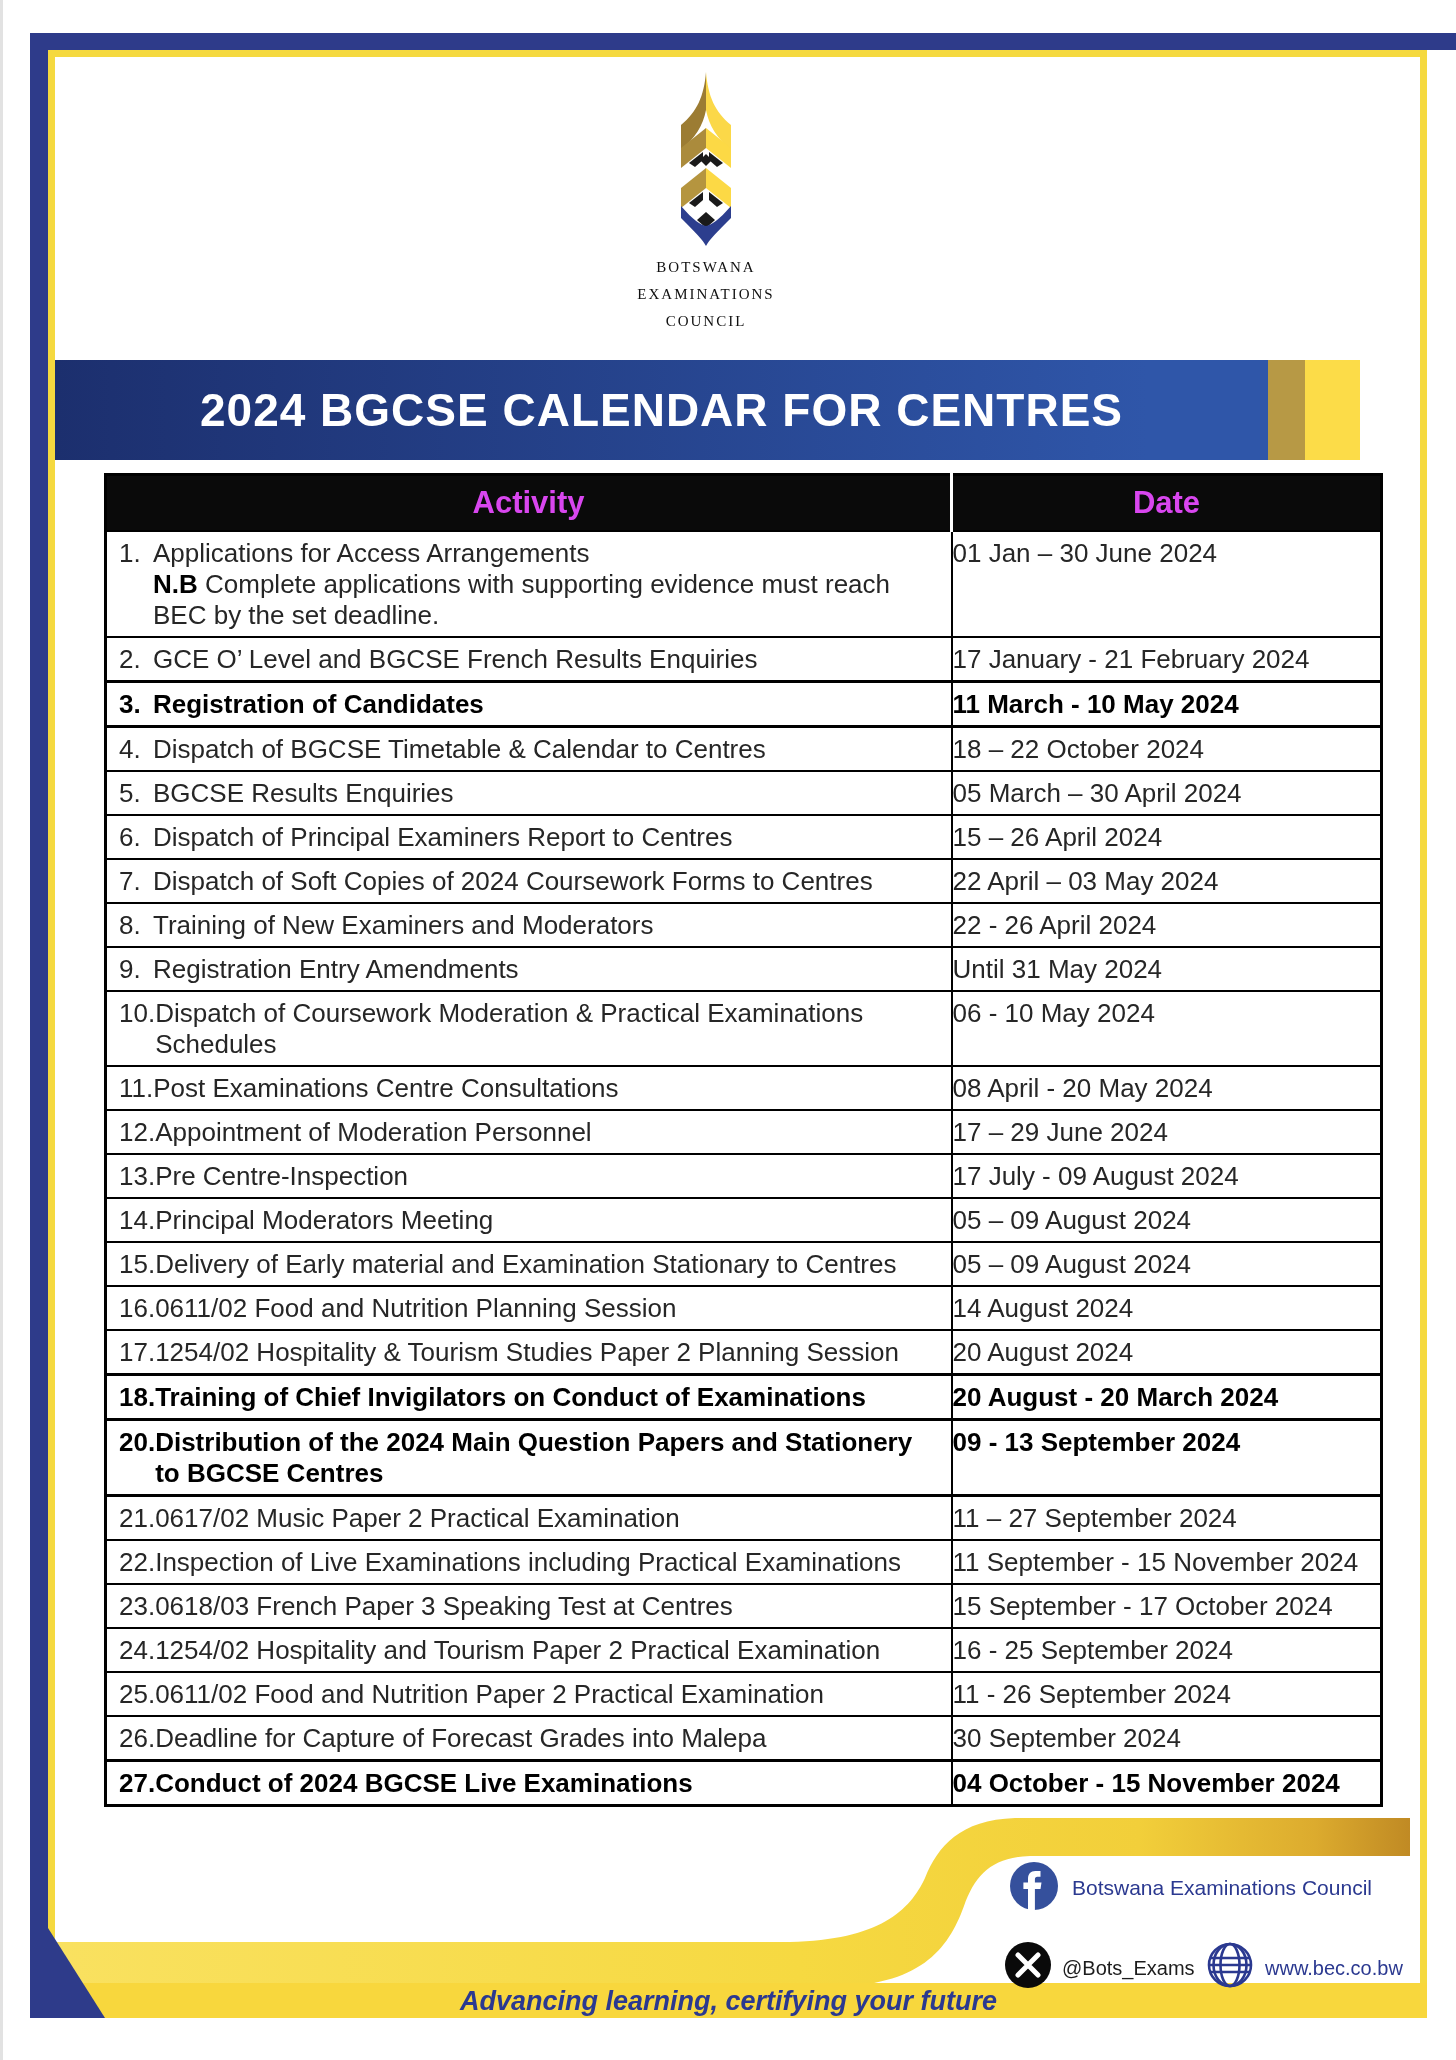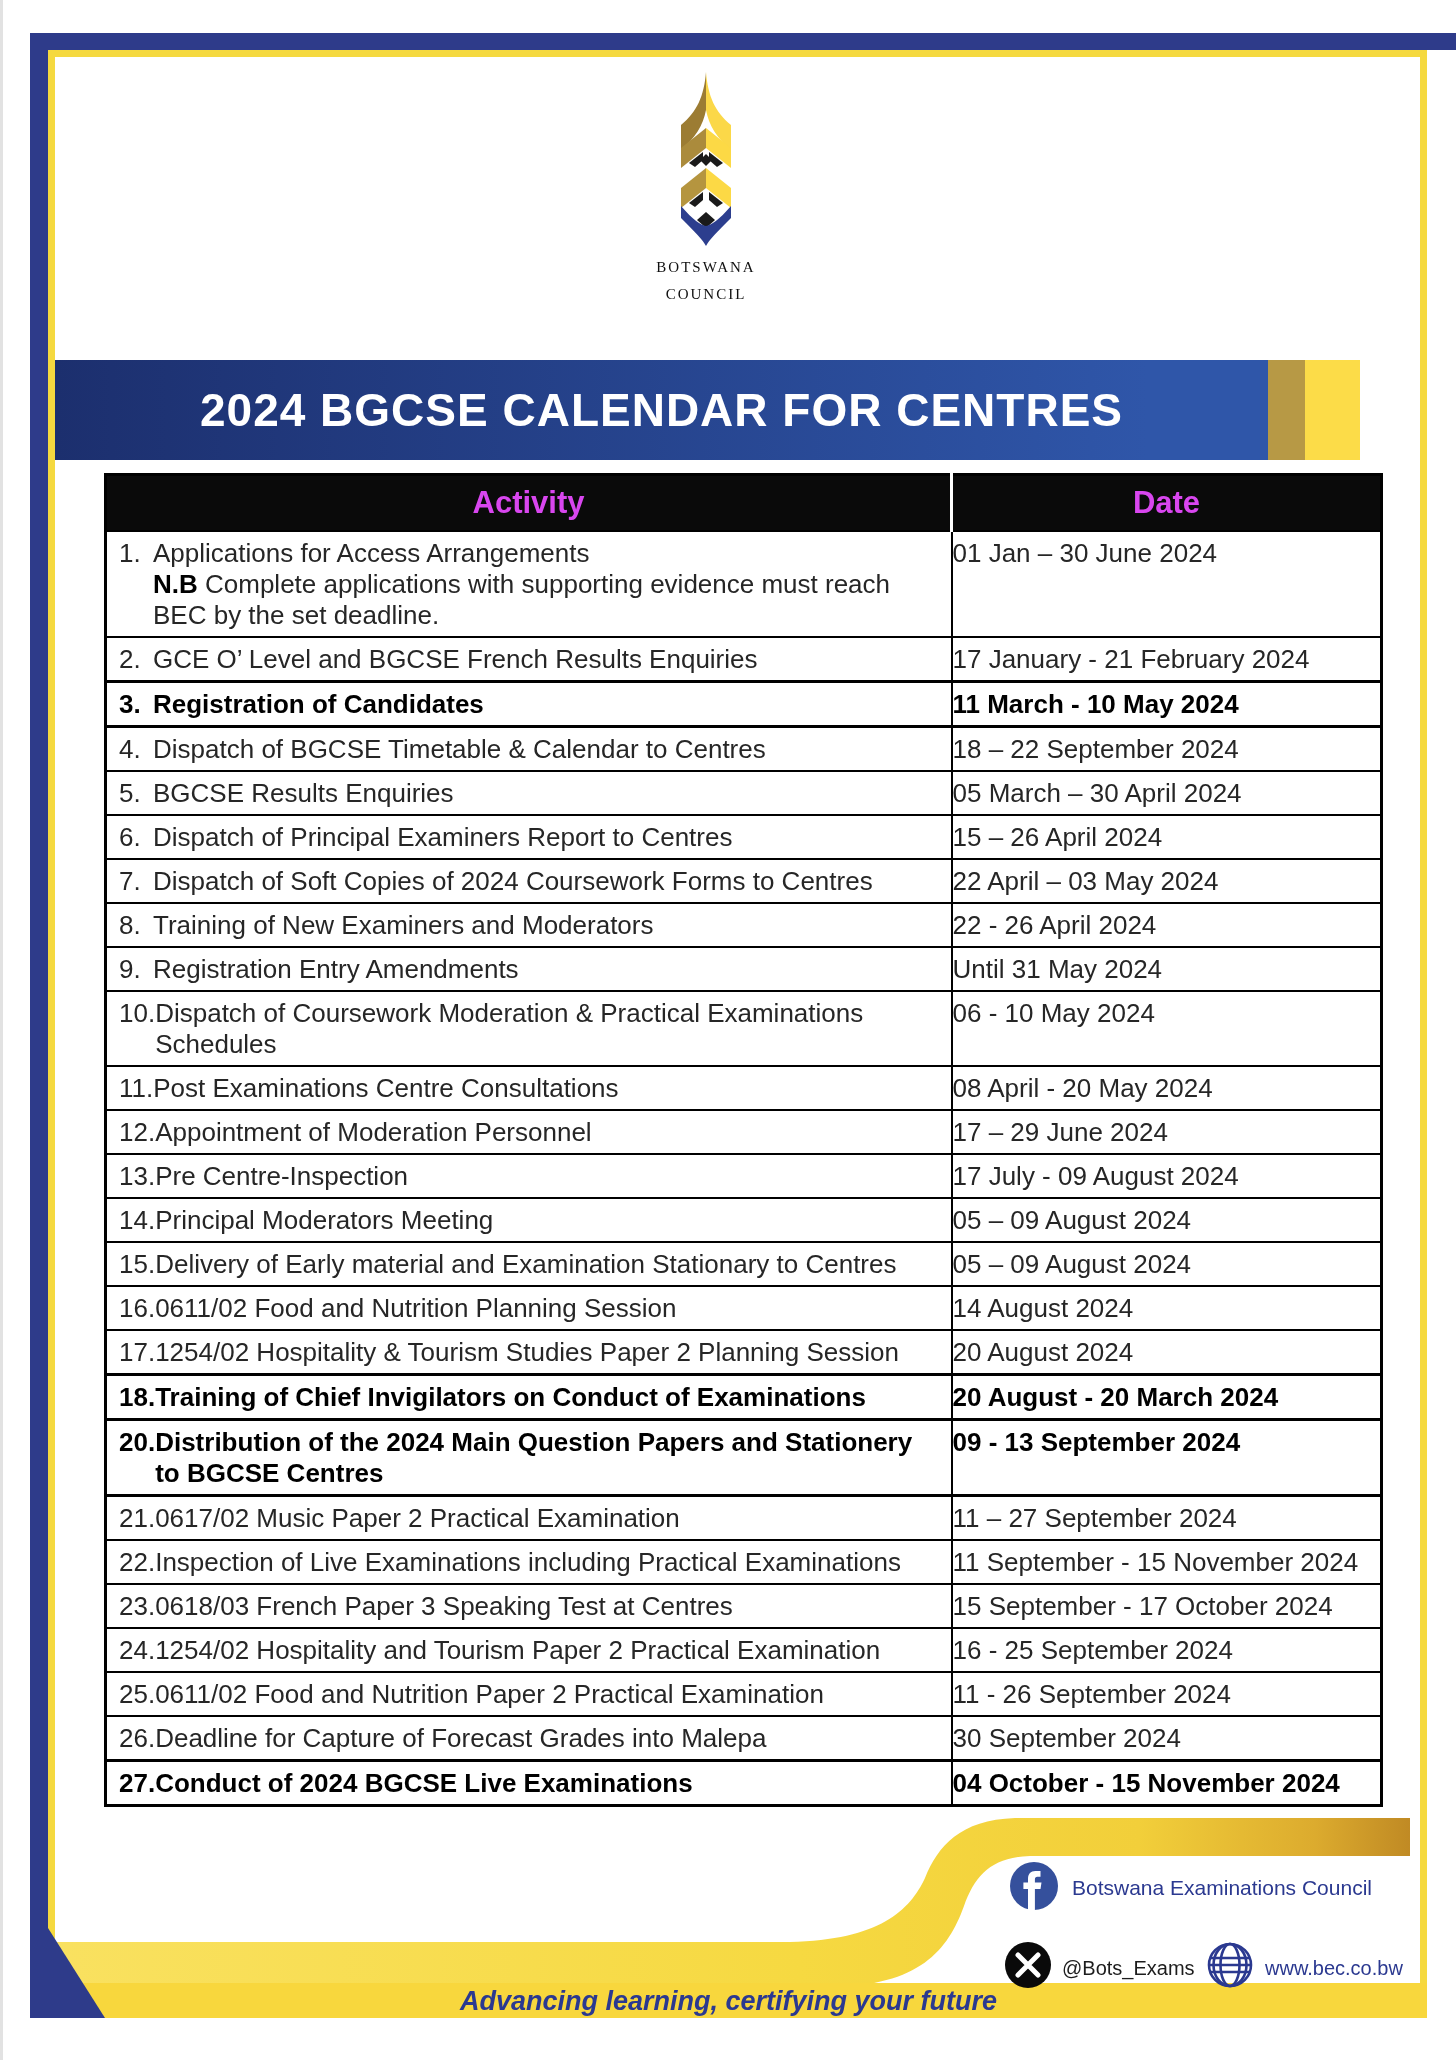--- a/index.html
+++ b/index.html
@@ -74,20 +74,21 @@
       <path d="M52,82 L38,93 L44,97 L52,90 Z" fill="#1a1a1a"></path>
       <path d="M58,82 L72,93 L66,97 L58,90 Z" fill="#1a1a1a"></path>
       <path d="M52,122 L38,133 L44,137 L52,130 Z" fill="#1a1a1a"></path>
       <path d="M58,122 L72,133 L66,137 L58,130 Z" fill="#1a1a1a"></path>
       <path d="M55,84 L61,90 L55,96 L49,90 Z" fill="#1a1a1a"></path>
       <path d="M55,142 L64,150 L55,158 L46,150 Z" fill="#1a1a1a"></path>
 
       <path d="M30,136 C42,150 50,155 55,156 C60,155 68,150 80,136 L80,148 C66,162 58,170 55,176 C52,170 44,162 30,148 Z" fill="#2c3e8e"></path>
     </svg>
     <div class="logo-text">BOTSWANA</div>
+    <div class="logo-text">EXAMINATIONS</div>
     <div class="logo-text">COUNCIL</div>
   </div>
 
   <div class="banner">
     <div class="banner-blue">
       <span class="banner-title">2024 BGCSE CALENDAR FOR CENTRES</span>
     </div>
     <div class="banner-gold"></div>
     <div class="banner-yellow"></div>
   </div>
@@ -132,21 +133,21 @@
             </td>
             <td class="date">11 March - 10 May 2024</td>
           </tr>
           <tr>
             <td class="act">
               <div class="row">
                 <span class="num">4.</span>
                 <div class="txt"><span>Dispatch of BGCSE Timetable &amp; Calendar to Centres</span></div>
               </div>
             </td>
-            <td class="date">18 – 22 September 2024</td>
+            <td class="date">18 – 22 October 2024</td>
           </tr>
           <tr>
             <td class="act">
               <div class="row">
                 <span class="num">5.</span>
                 <div class="txt"><span>BGCSE Results Enquiries</span></div>
               </div>
             </td>
             <td class="date">05 March – 30 April 2024</td>
           </tr>

